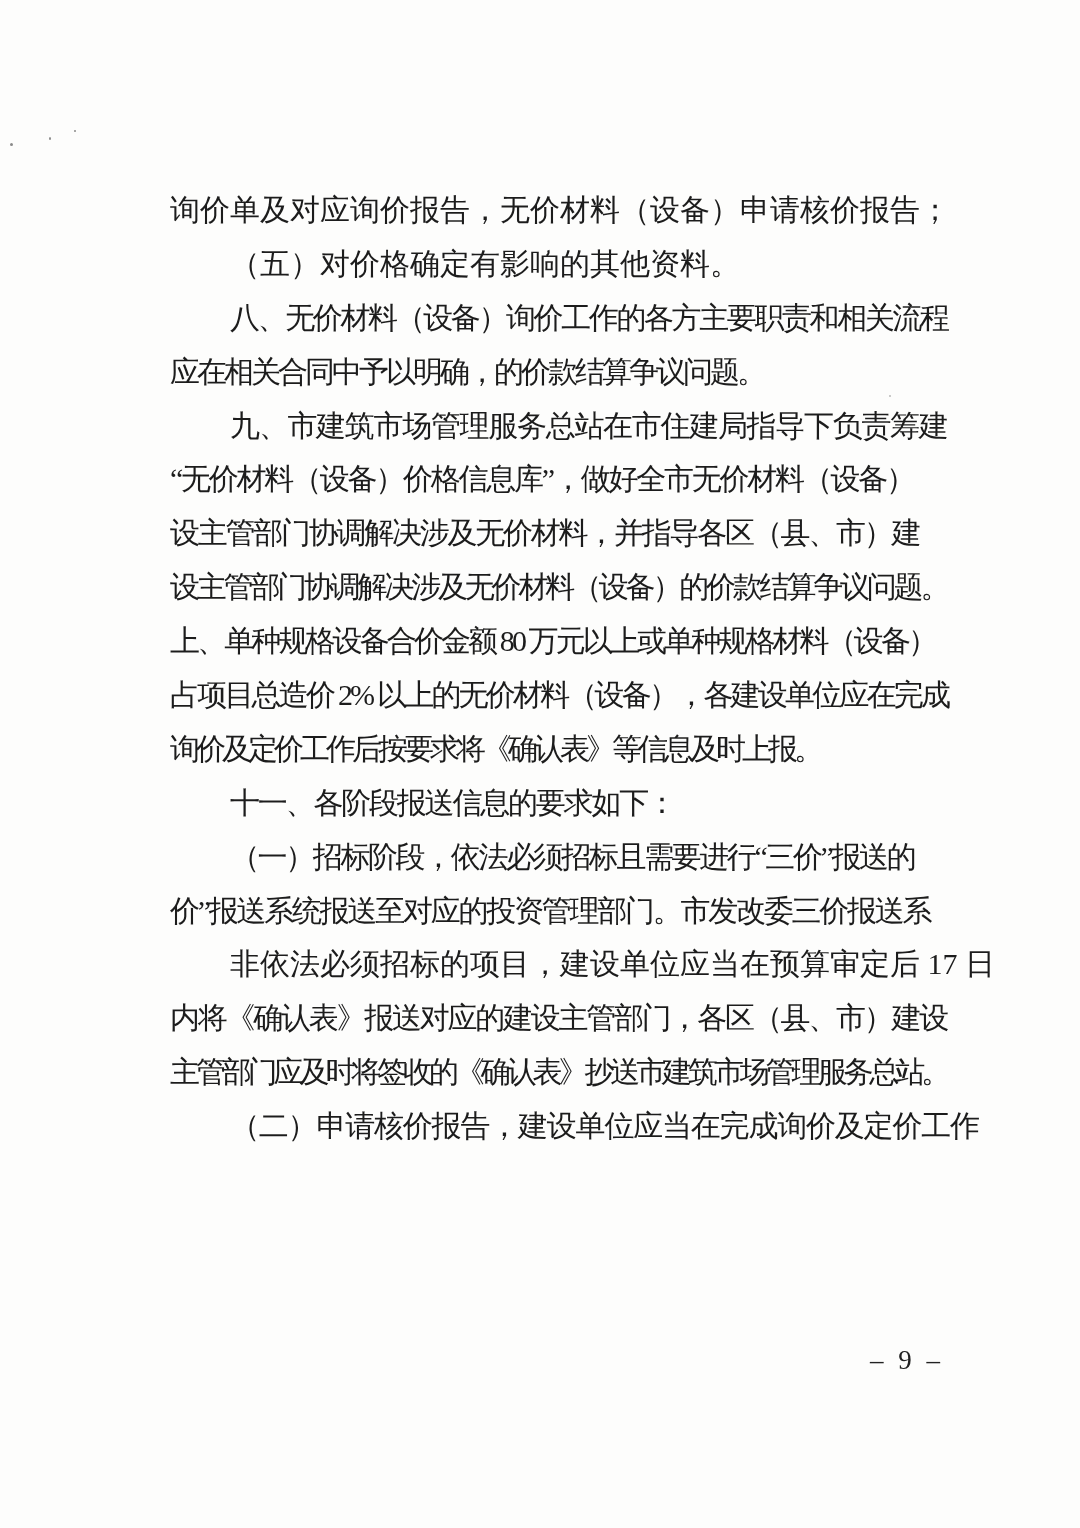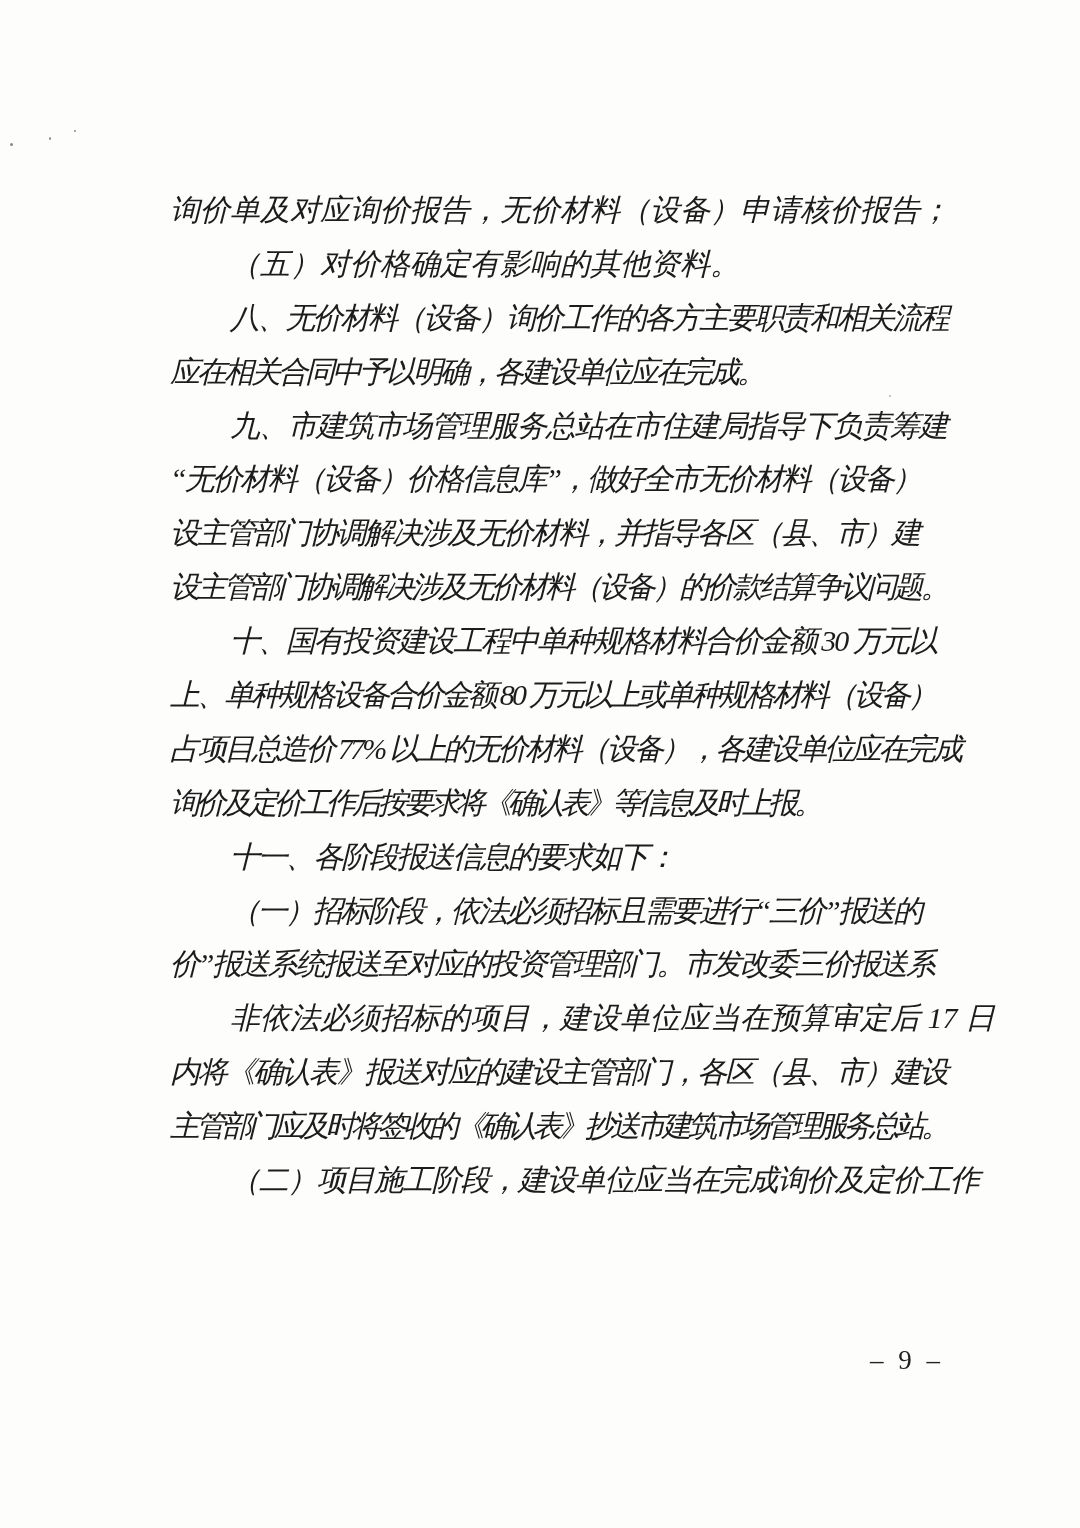--- a/index.html
+++ b/index.html
@@ -25,21 +25,20 @@
     left: 170px;
     top: 183px;
     width: 780px;
   }
   .ln {
     height: 53.9px;
     line-height: 53.9px;
     font-size: 30px;
     white-space: nowrap;
     color: #1c1c1c;
-    font-style: italic;
   }
   .ind {
     padding-left: 60px;
   }
   .page-number {
     position: absolute;
     left: 852px;
     top: 1338px;
     width: 110px;
     height: 44px;
@@ -66,33 +65,32 @@
 
   <span class="speck s1"></span>
   <span class="speck s2"></span>
   <span class="speck s3"></span>
   <span class="speck s4"></span>
 
   <div class="textblock">
     <div class="ln" style="letter-spacing:0">询价单及对应询价报告，无价材料（设备）申请核价报告；</div>
     <div class="ln ind" style="letter-spacing:0">（五）对价格确定有影响的其他资料。</div>
     <div class="ln ind" style="letter-spacing:-2.4px">八、无价材料（设备）询价工作的各方主要职责和相关流程</div>
-    <div class="ln" style="letter-spacing:-3px">应在相关合同中予以明确，各建设单位应在完成。</div>
+    <div class="ln" style="letter-spacing:-3px">应在相关合同中予以明确，的价款结算争议问题。</div>
     <div class="ln ind" style="letter-spacing:-1.3px">九、市建筑市场管理服务总站在市住建局指导下负责筹建</div>
     <div class="ln" style="letter-spacing:-2.25px">“无价材料（设备）价格信息库”，做好全市无价材料（设备）</div>
     <div class="ln" style="letter-spacing:-2.25px">设主管部门协调解决涉及无价材料，并指导各区（县、市）建</div>
     <div class="ln" style="letter-spacing:-3.2px">设主管部门协调解决涉及无价材料（设备）的价款结算争议问题。</div>
-    <div class="ln ind" style="letter-spacing:-2.1px">十、国有投资建设工程中单种规格材料合价金额 30 万元以</div>
     <div class="ln" style="letter-spacing:-2.9px">上、单种规格设备合价金额 80 万元以上或单种规格材料（设备）</div>
-    <div class="ln" style="letter-spacing:-2.8px">占项目总造价 77% 以上的无价材料（设备），各建设单位应在完成</div>
+    <div class="ln" style="letter-spacing:-2.8px">占项目总造价 2% 以上的无价材料（设备），各建设单位应在完成</div>
     <div class="ln" style="letter-spacing:-4px">询价及定价工作后按要求将《确认表》等信息及时上报。</div>
     <div class="ln ind" style="letter-spacing:-2.2px">十一、各阶段报送信息的要求如下：</div>
     <div class="ln ind" style="letter-spacing:-2.4px">（一）招标阶段，依法必须招标且需要进行“三价”报送的</div>
     <div class="ln" style="letter-spacing:-2.25px">价”报送系统报送至对应的投资管理部门。市发改委三价报送系</div>
     <div class="ln ind" style="letter-spacing:0">非依法必须招标的项目，建设单位应当在预算审定后 17 日</div>
     <div class="ln" style="letter-spacing:-2.25px">内将《确认表》报送对应的建设主管部门，各区（县、市）建设</div>
     <div class="ln" style="letter-spacing:-4.1px">主管部门应及时将签收的《确认表》抄送市建筑市场管理服务总站。</div>
-    <div class="ln ind" style="letter-spacing:-1.2px">（二）项目施工阶段，建设单位应当在完成询价及定价工作</div>
+    <div class="ln ind" style="letter-spacing:-1.2px">（二）申请核价报告，建设单位应当在完成询价及定价工作</div>
   </div>
 
   <div class="page-number">– 9 –</div>
 
 </div>
 
 </body></html>

